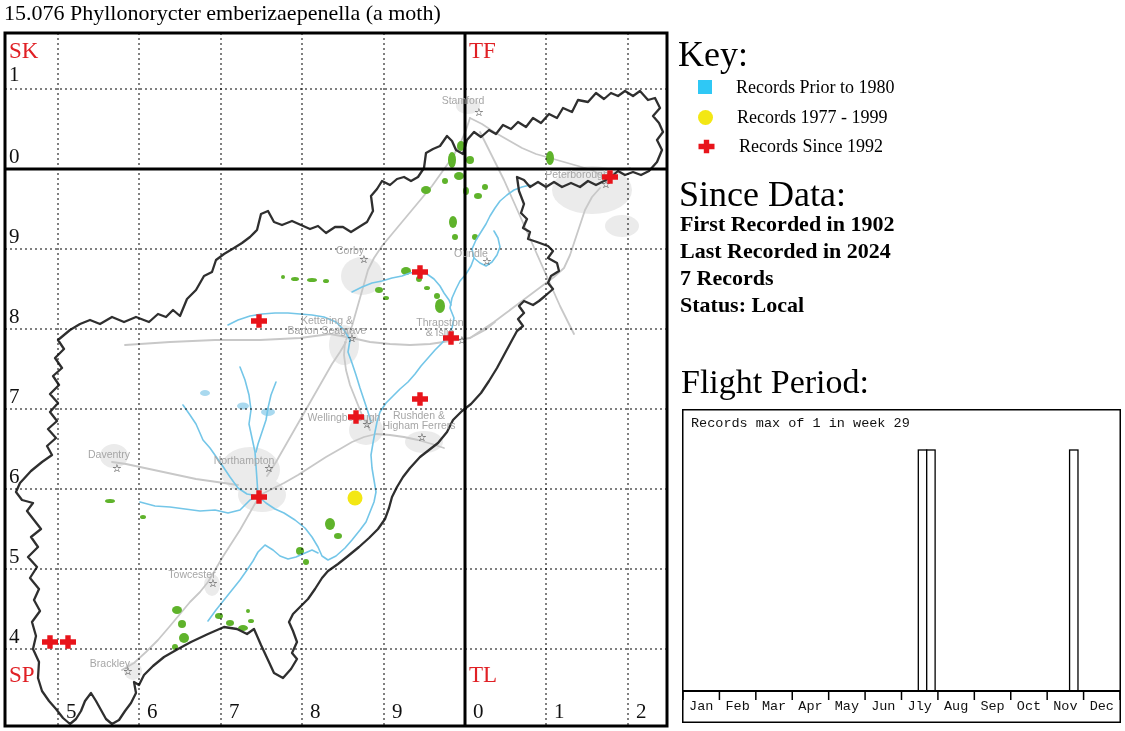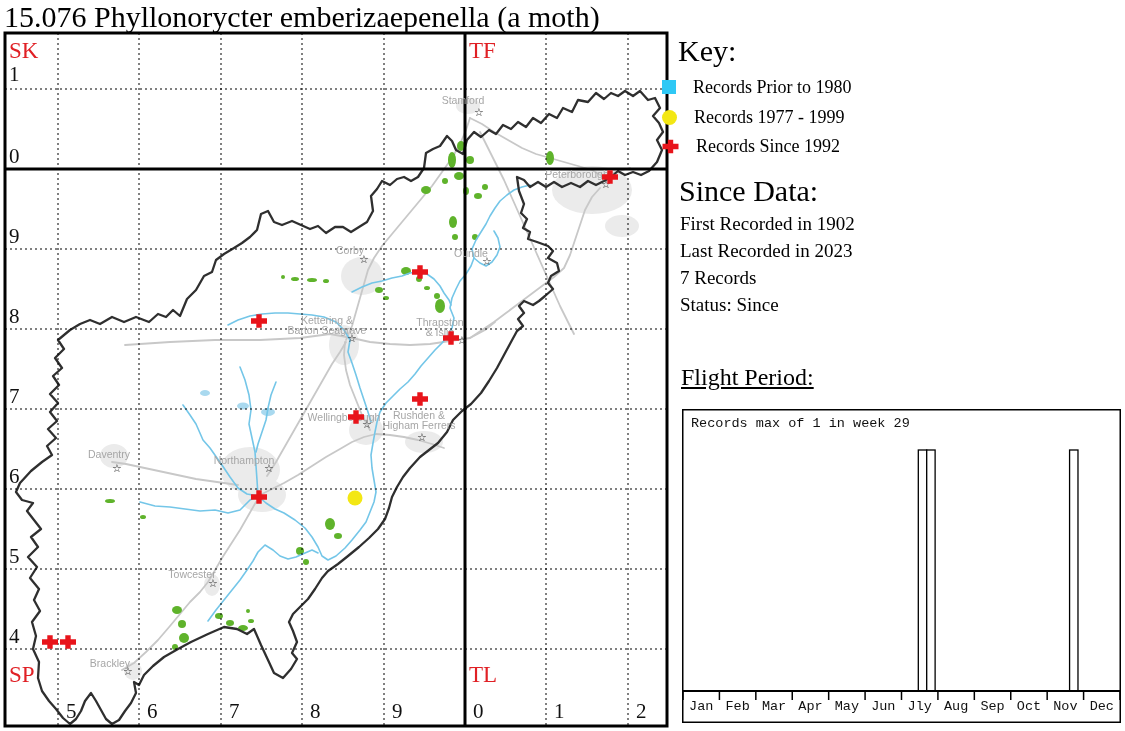--- a/index.html
+++ b/index.html
@@ -1,28 +1,28 @@
 <!DOCTYPE html>
 <html><head>
 <meta charset="utf-8">
 <style>
   html,body{margin:0;padding:0;}
   body{width:1125px;height:731px;position:relative;background:#fff;
        font-family:"Liberation Serif", serif;color:#000;overflow:hidden;}
   .abs{position:absolute;}
-  #page-title{left:4px;top:0;font-size:30px;white-space:nowrap;}
-  .panel-title{font-size:30px;line-height:1;white-space:nowrap;}
+  #page-title{left:4px;top:0;font-size:22px;white-space:nowrap;}
+  .panel-title{font-size:36px;line-height:1;white-space:nowrap;}
   #key-title{left:678px;top:36px;}
   #useful-title{left:679px;top:176px;}
-  #flight-title{left:681px;top:365px;font-size:24px;text-decoration:underline;}
-  .key-row{position:absolute;left:662px;display:flex;align-items:center;gap:17px;
+  #flight-title{left:681px;top:365px;font-size:34px;}
+  .key-row{position:absolute;left:698px;display:flex;align-items:center;gap:24px;
            font-size:18px;height:18px;white-space:nowrap;}
   .key-icon-square{width:14px;height:14px;display:inline-block;}
   .key-icon-circle{width:15px;height:15px;border-radius:50%;display:inline-block;}
-  .useful-line{position:absolute;left:680px;font-size:19px;line-height:20px;white-space:nowrap;}
+  .useful-line{position:absolute;left:680px;font-size:22px;line-height:20px;white-space:nowrap;font-weight:bold;}
   
   .corner-label{font-family:"Liberation Serif",serif;font-size:23px;fill:#e02025;}
   .grid-num{font-family:"Liberation Serif",serif;font-size:21px;fill:#111;}
   .town-label{font-family:"Liberation Sans",sans-serif;font-size:10.5px;fill:#a6a6a6;text-anchor:middle;}
   .town-star{font-family:"DejaVu Sans",sans-serif;font-size:11px;fill:#222;text-anchor:middle;}
   .grid-dash{stroke:#000;stroke-width:1;stroke-dasharray:2 3;}
   .grid-solid{stroke:#000;stroke-width:3;}
   .river{stroke:#74c6e8;stroke-width:1.6;fill:none;stroke-linejoin:round;stroke-linecap:round;}
   .road{stroke:#c8c8c8;stroke-width:1.8;fill:none;stroke-linejoin:round;stroke-linecap:round;}
   .urban{fill:#ebebeb;}
@@ -233,23 +233,23 @@
 </div>
 <div class="key-row" style="top:137px">
   <svg width="17" height="15" viewBox="-8.5 -7.5 17 15">
     <path id="key-cross-path" d="M-8,-2.7 H-2.7 V-6.8 H2.7 V-2.7 H8 V2.7 H2.7 V6.8 H-2.7 V2.7 H-8 Z" fill="#e8141b"></path>
   </svg>
   <span>Records Since 1992</span>
 </div>
 
 <div class="abs panel-title" id="useful-title">Since Data:</div>
 <div class="useful-line" style="top:214px">First Recorded in 1902</div>
-<div class="useful-line" style="top:241px">Last Recorded in 2023</div>
+<div class="useful-line" style="top:241px">Last Recorded in 2024</div>
 <div class="useful-line" style="top:268px">7 Records</div>
-<div class="useful-line" style="top:295px">Status: Since</div>
+<div class="useful-line" style="top:295px">Status: Local</div>
 
 <div class="abs panel-title" id="flight-title">Flight Period:</div>
 <svg class="abs" id="flight-chart" width="440" height="315" viewBox="0 0 440 315">
   <rect class="fp-frame" x="0.75" y="0.75" width="437.5" height="312.5"></rect>
   <text class="fp-note" x="9" y="18">Records max of 1 in week 29</text>
   <g id="flight-bars">
       <rect x="236.3076923076923" y="41" width="8.403846153846153" height="241" class="fp-bar"></rect>
       <rect x="244.71153846153845" y="41" width="8.403846153846153" height="241" class="fp-bar"></rect>
       <rect x="387.57692307692304" y="41" width="8.403846153846153" height="241" class="fp-bar"></rect>
     </g>

